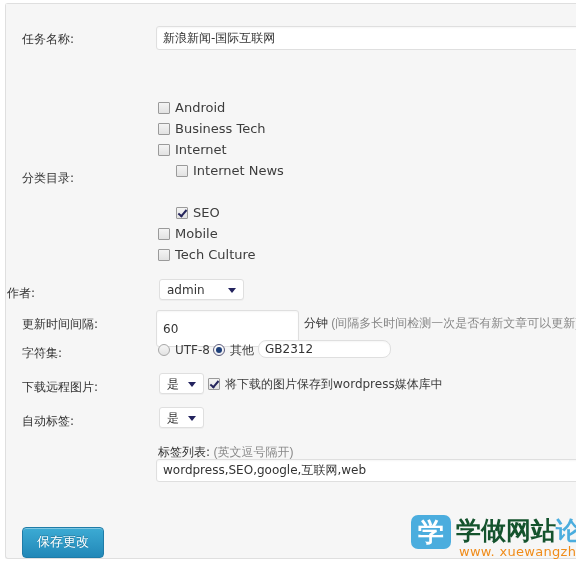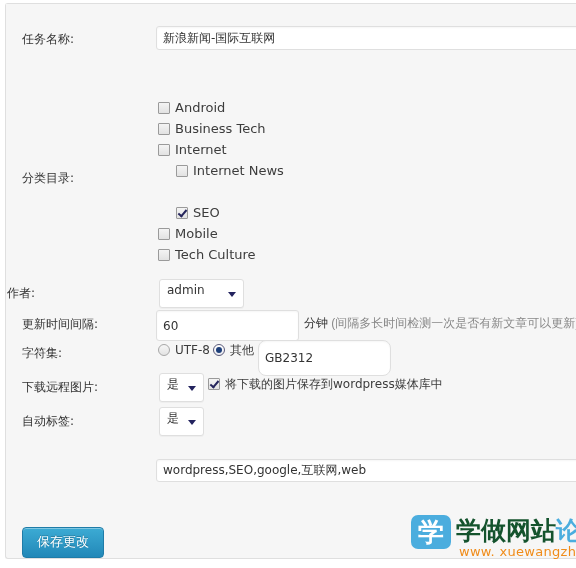--- a/index.html
+++ b/index.html
@@ -74,21 +74,21 @@
     box-shadow: inset 0 1px 2px rgba(0,0,0,0.04);
   }
 
   .sel {
     display: inline-block;
     position: relative;
     background: #ffffff;
     border: 1px solid #dfdfdf;
     border-radius: 3px;
     box-sizing: border-box;
-    height: 29px;
+    height: 21px;
     line-height: 21px;
     font-family: "DejaVu Sans", "Liberation Sans", sans-serif;
     font-size: 12px;
     color: #333333;
     padding: 0 22px 0 7px;
     box-shadow: 0 1px 0 rgba(0,0,0,0.03);
     vertical-align: middle;
     white-space: nowrap;
   }
   .sel .arrow {
@@ -268,50 +268,54 @@
       <span class="cb"></span><span class="txt">Tech Culture</span>
     </div>
 
     <div class="lbl" style="left:1px; top:281px;">作者:</div>
     <div class="sel" style="position:absolute; left:153px; top:275px; width:85px;">
       <span>admin</span>
       <span class="arrow"></span>
     </div>
 
     <div class="lbl" style="left:16px; top:312px;">更新时间间隔:</div>
-    <input type="text" style="position: absolute; left: 150px; top: 306px; width: 143px; height: 31px;" value="60">
+    <input type="text" style="position: absolute; left: 150px; top: 306px; width: 143px; height: 37px;" value="60">
     <div style="position:absolute; left:298px; top:311px; white-space:nowrap;">
       <span class="strong-cn" style="font-family:'DejaVu Sans','Liberation Sans',sans-serif; font-size:12px;">分钟</span>
       <span class="hint">(间隔多长时间检测一次是否有新文章可以更新)</span>
     </div>
 
     <div class="lbl" style="left:16px; top:341px;">字符集:</div>
     <div class="cbrow" style="left:152px; top:339px; font-size:12px;">
       <span class="rb"></span><span class="txt">UTF-8</span>
     </div>
     <div class="cbrow" style="left:207px; top:339px; font-size:12px;">
       <span class="rb checked"></span><span class="txt">其他</span>
     </div>
-    <input type="text" style="position: absolute; left: 252px; top: 336px; width: 133px; height: 36px; border-radius: 8px;" value="GB2312">
+    <input type="text" style="position: absolute; left: 252px; top: 336px; width: 133px; height: 18px; border-radius: 8px;" value="GB2312">
 
     <div class="lbl" style="left:16px; top:375px;">下载远程图片:</div>
     <div class="sel" style="position:absolute; left:153px; top:369px; width:45px;">
       <span>是</span>
       <span class="arrow"></span>
     </div>
     <div class="cbrow" style="left:202px; top:373px; font-size:12px;">
       <span class="cb checked"></span><span class="txt">将下载的图片保存到wordpress媒体库中</span>
     </div>
 
     <div class="lbl" style="left:16px; top:409px;">自动标签:</div>
     <div class="sel" style="position:absolute; left:153px; top:403px; width:45px;">
       <span>是</span>
       <span class="arrow"></span>
     </div>
 
+    <div style="position:absolute; left:152px; top:440px; white-space:nowrap;">
+      <span class="strong-cn" style="font-family:'DejaVu Sans','Liberation Sans',sans-serif; font-size:12px;">标签列表:</span>
+      <span class="hint">(英文逗号隔开)</span>
+    </div>
     <input type="text" style="position: absolute; left: 150px; top: 455px; width: 425px; height: 23px;" value="wordpress,SEO,google,互联网,web">
 
 
     <div class="save-btn">保存更改</div>
 
   </div>
 </div>
 
 <div class="watermark">
   <div class="wm-badge">学</div>

